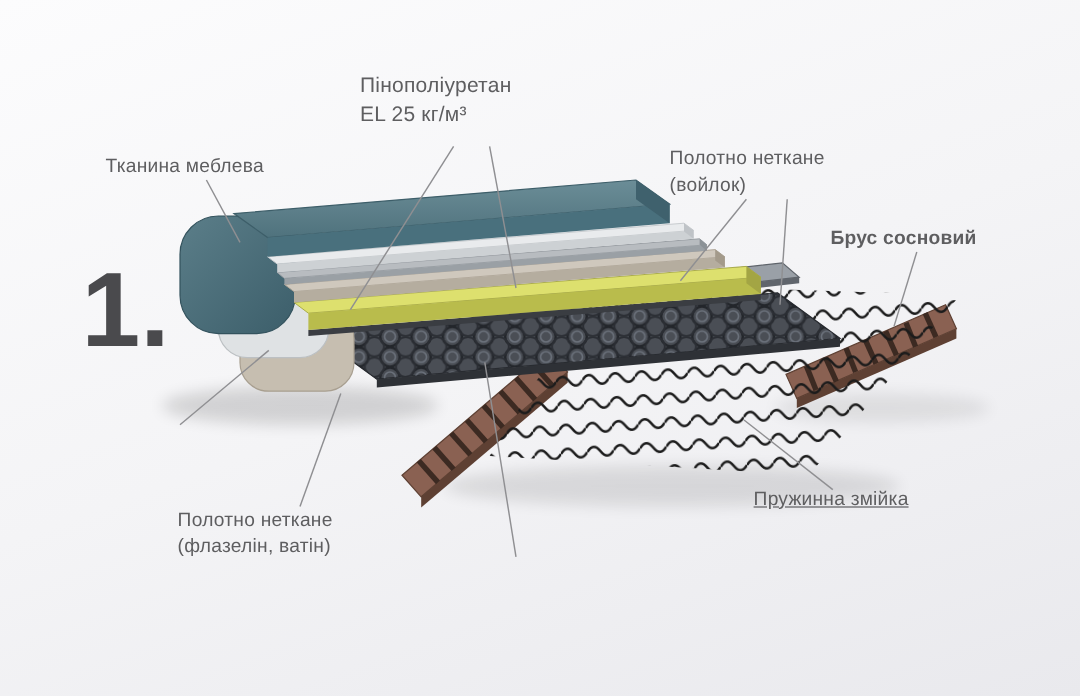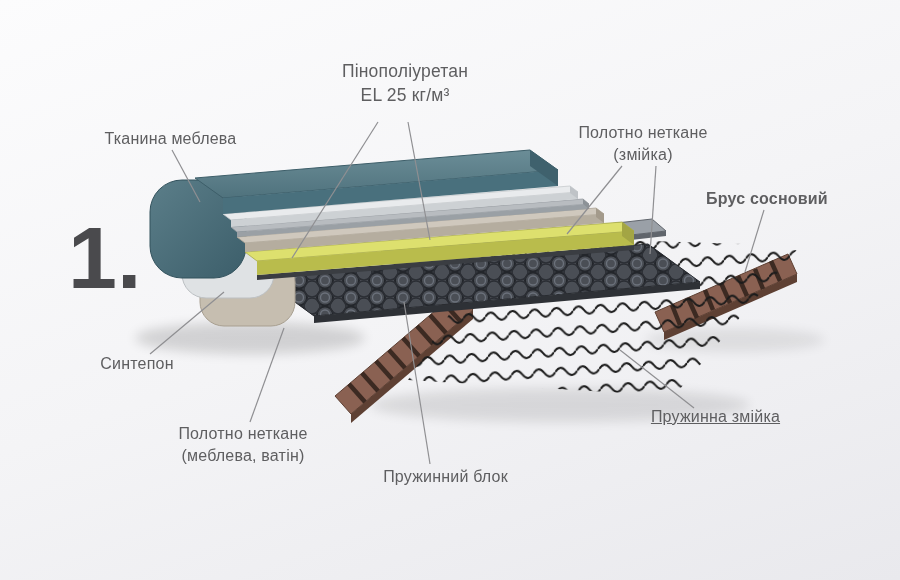--- a/index.html
+++ b/index.html
@@ -10,21 +10,21 @@
     background:linear-gradient(160deg,#fcfcfd 0%,#f4f4f6 50%,#e9e9ed 100%);
     overflow:hidden;
     font-family:"Liberation Sans",sans-serif;
   }
   .diagram-svg{position:absolute;left:0;top:0;}
   .lbl{
     position:absolute;
     color:#5e5e60;
     font-size:16px;
     line-height:1.35;
-    text-align:center;
+    text-align:left;
     letter-spacing:.2px;
   }
   .lbl .bold{font-weight:bold;}
   .figure-number{
     position:absolute;
     left:68px;top:214px;
     font-size:88px;
     font-weight:600;
     color:#4a4a4d;
     line-height:1;
@@ -166,37 +166,33 @@
     <span>Тканина меблева</span>
   </div>
 
   <div class="lbl lbl-foam" style="left:300px;top:60px;width:210px;">
     <div>Пінополіуретан</div>
     <div>EL 25 кг/м³</div>
   </div>
 
   <div class="lbl" style="left:558px;top:122px;width:170px;">
     <div>Полотно неткане</div>
-    <div>(змійка)</div>
+    <div>(войлок)</div>
   </div>
 
   <div class="lbl" style="left:692px;top:188px;width:150px;font-weight:bold;">
     <span>Брус сосновий</span>
   </div>
 
-  <div class="lbl" style="left:72px;top:353px;width:130px;">
-    <span>Синтепон</span>
-  </div>
 
   <div class="lbl" style="left:148px;top:423px;width:190px;">
     <div>Полотно неткане</div>
-    <div>(меблева, ватін)</div>
+    <div>(флазелін, ватін)</div>
   </div>
 
   <div class="lbl" style="left:348px;top:466px;width:195px;">
-    <div>Пружинний блок</div>
   </div>
 
   <div class="lbl" style="left:628px;top:406px;width:175px;text-decoration:underline;">
     <span>Пружинна змійка</span>
   </div>
 
 </div>
 
 </body></html>

